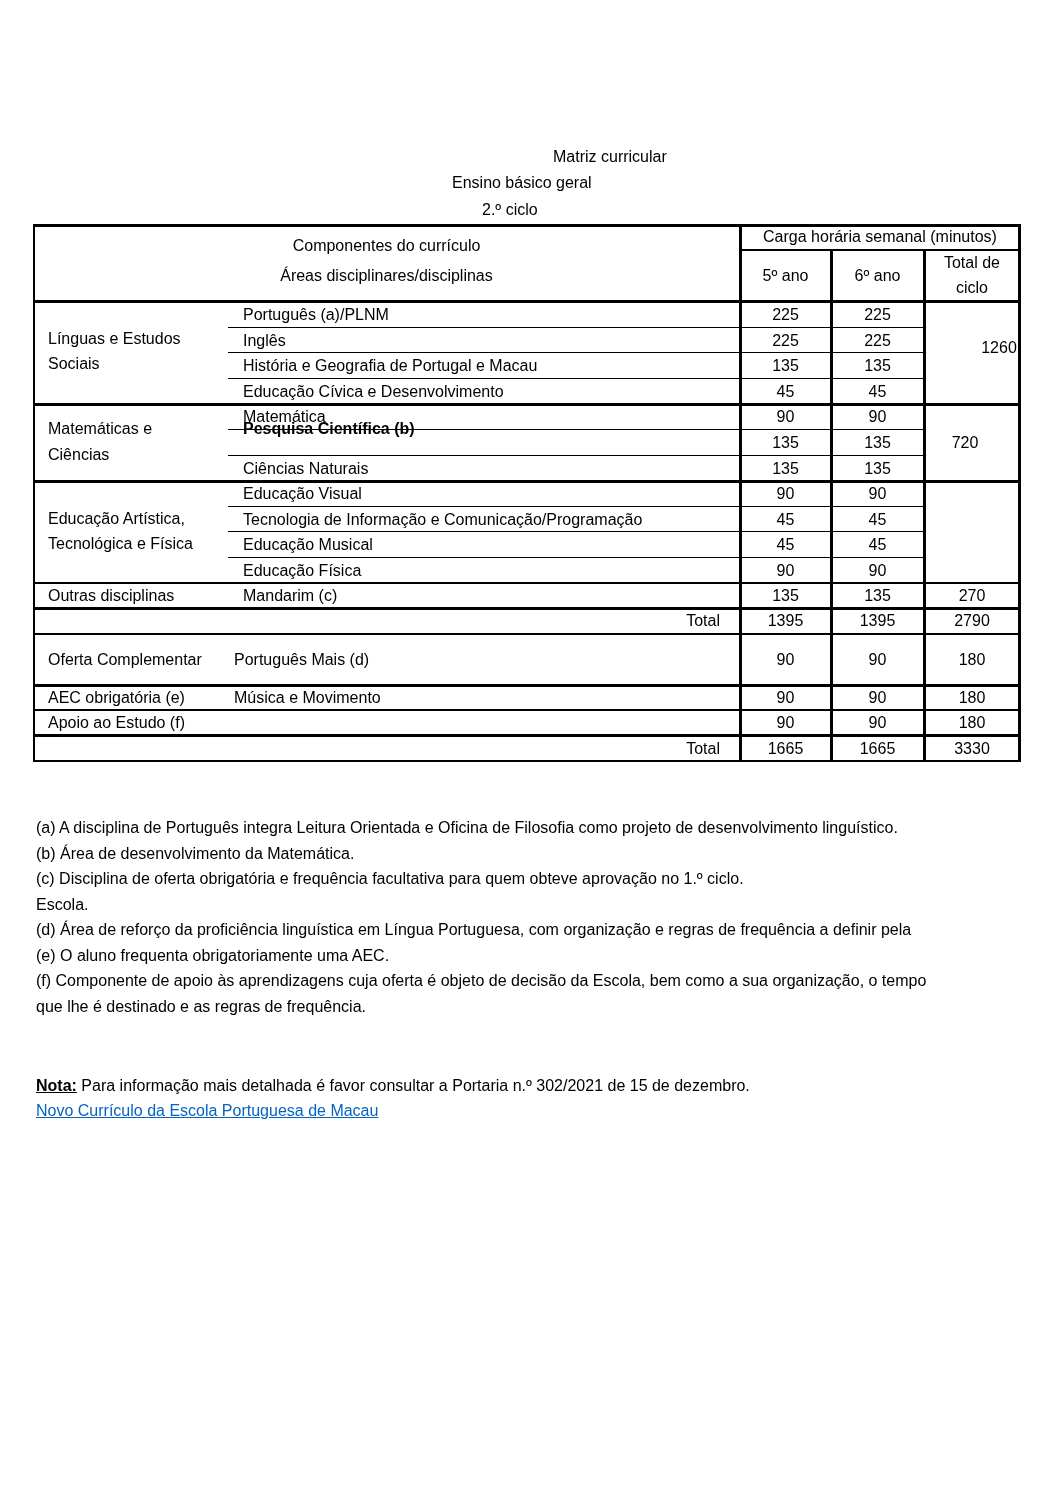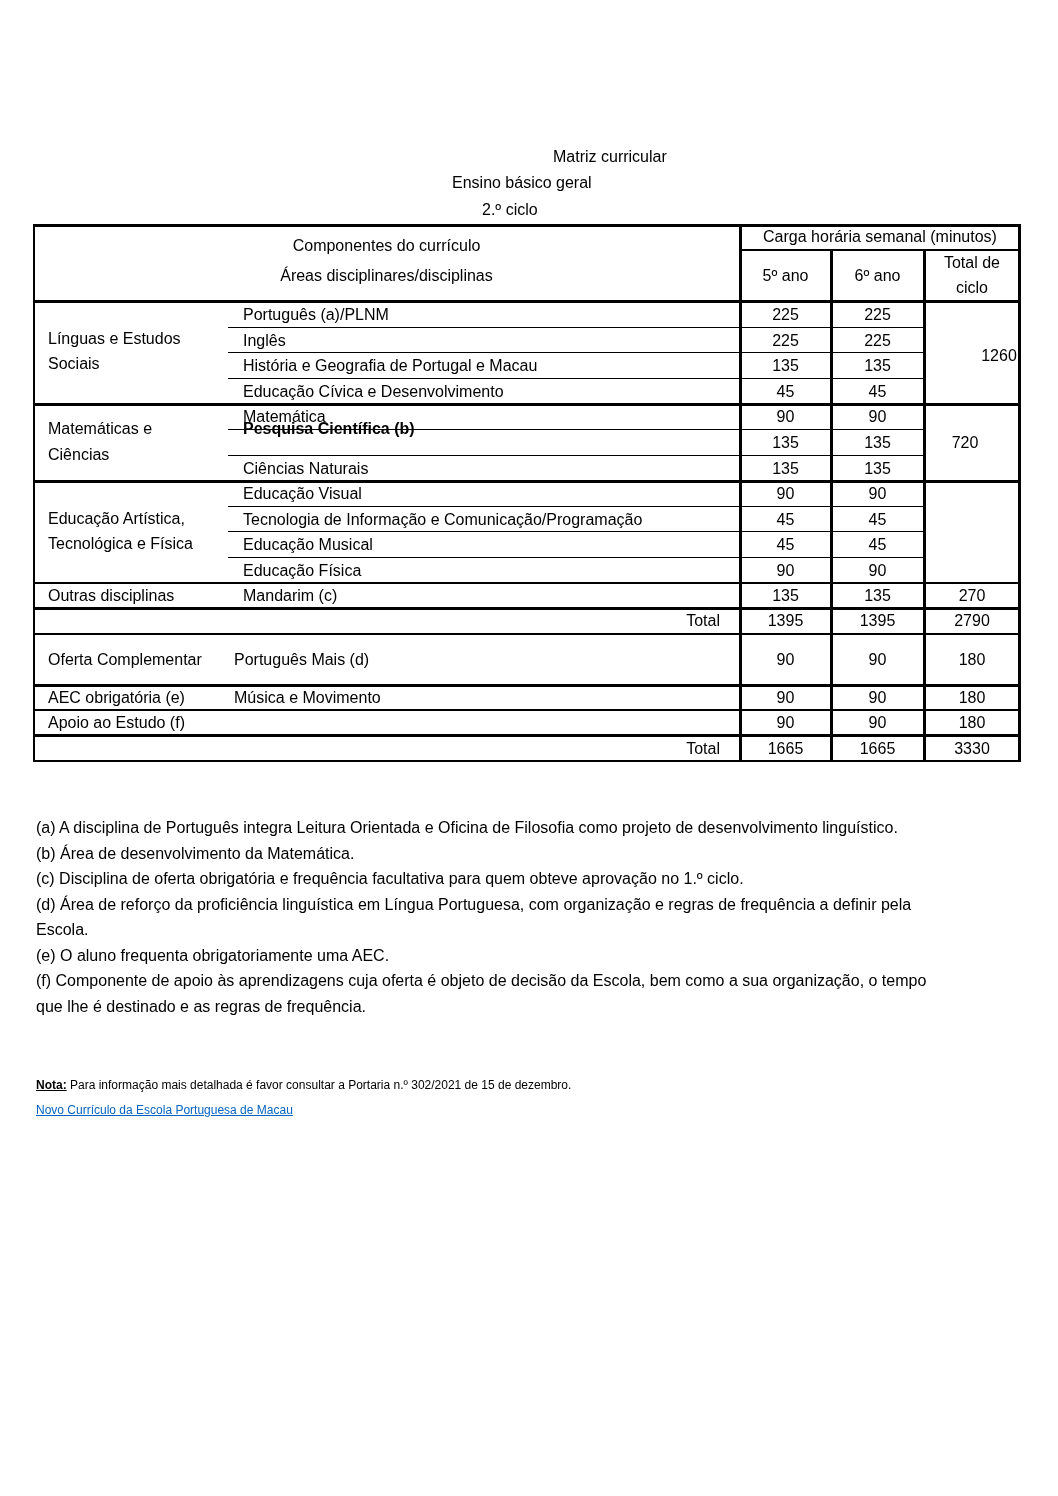--- a/index.html
+++ b/index.html
@@ -15,21 +15,21 @@
   .cell { position: absolute; box-sizing: border-box; font-size: 16px; display: flex; align-items: center; white-space: nowrap; }
   .center { justify-content: center; text-align: center; }
   .left { justify-content: flex-start; padding-left: 15px; }
   .right { justify-content: flex-end; padding-right: 20px; }
   .italic { }
   .hline { position: absolute; background: #000; }
   .vline { position: absolute; background: #000; }
 
   .notes { position: absolute; left: 36px; top: 815px; width: 1000px; font-size: 16px; line-height: 25.5px; }
   .notes p { margin: 0; }
-  .nota { position: absolute; left: 36px; top: 1073px; font-size: 12px; line-height: 25px; }
+  .nota { position: absolute; left: 36px; top: 1073px; font-size: 16px; line-height: 25px; }
   .nota p { margin: 0; }
   .nota .label { font-weight: bold; text-decoration: underline; }
   .nota a { color: #0563c1; text-decoration: underline; }
 </style>
 </head>
 <body>
 
 <div class="title-block">
   <div id="t1" class="title-line">Matriz curricular</div>
   <div id="t2" class="title-line">Ensino básico geral</div>
@@ -53,21 +53,21 @@
   <div class="cell center" style="left:798px;top:78px;width:93px;height:26px;">225</div>
   <div class="cell left" style="left:195px;top:104px;width:512px;height:26px;">Inglês</div>
   <div class="cell center" style="left:707px;top:104px;width:91px;height:26px;">225</div>
   <div class="cell center" style="left:798px;top:104px;width:93px;height:26px;">225</div>
   <div class="cell left" style="left:195px;top:129px;width:512px;height:26px;">História e Geografia de Portugal e Macau</div>
   <div class="cell center" style="left:707px;top:129px;width:91px;height:26px;">135</div>
   <div class="cell center" style="left:798px;top:129px;width:93px;height:26px;">135</div>
   <div class="cell left" style="left:195px;top:155px;width:512px;height:26px;">Educação Cívica e Desenvolvimento</div>
   <div class="cell center" style="left:707px;top:155px;width:91px;height:26px;">45</div>
   <div class="cell center" style="left:798px;top:155px;width:93px;height:26px;">45</div>
-  <div class="cell center" style="left:891px;top:80px;width:120px;height:103px;padding-left:30px;">1260</div>
+  <div class="cell center" style="left:891px;top:72px;width:120px;height:103px;padding-left:30px;">1260</div>
 
   <div class="cell left" style="left:0;top:192px;width:195px;height:26px;">Matemáticas e</div>
   <div class="cell left" style="left:0;top:218px;width:195px;height:26px;">Ciências</div>
   <div class="cell left" style="left:195px;top:180px;width:512px;height:26px;">Matemática</div>
   <div class="cell center" style="left:707px;top:180px;width:91px;height:26px;">90</div>
   <div class="cell center" style="left:798px;top:180px;width:93px;height:26px;">90</div>
   <div class="cell left" style="left:195px;top:192px;width:512px;height:26px;font-weight:bold;">Pesquisa Científica (b)</div>
   <div class="cell center" style="left:707px;top:206px;width:91px;height:26px;">135</div>
   <div class="cell center" style="left:798px;top:206px;width:93px;height:26px;">135</div>
   <div class="cell left" style="left:195px;top:232px;width:512px;height:26px;">Ciências Naturais</div>
@@ -153,22 +153,22 @@
 
   <div class="vline" style="left:706px;top:0;width:3px;height:538px;"></div>
   <div class="vline" style="left:797px;top:25px;width:3px;height:513px;"></div>
   <div class="vline" style="left:890px;top:25px;width:3px;height:513px;"></div>
 </div>
 
 <div class="notes">
   <p>(a) A disciplina de Português integra Leitura Orientada e Oficina de Filosofia como projeto de desenvolvimento linguístico.</p>
   <p>(b) Área de desenvolvimento da Matemática.</p>
   <p>(c) Disciplina de oferta obrigatória e frequência facultativa para quem obteve aprovação no 1.º ciclo.</p>
+  <p>Escola.</p>
   <p>(d) Área de reforço da proficiência linguística em Língua Portuguesa, com organização e regras de frequência a definir pela</p>
-  <p>Escola.</p>
   <p>(e) O aluno frequenta obrigatoriamente uma AEC.</p>
   <p>(f) Componente de apoio às aprendizagens cuja oferta é objeto de decisão da Escola, bem como a sua organização, o tempo</p>
   <p>que lhe é destinado e as regras de frequência.</p>
 </div>
 
 <div class="nota">
   <p><span class="label">Nota:</span><span> Para informação mais detalhada é favor consultar a Portaria n.º 302/2021 de 15 de dezembro.</span></p>
   <p><a href="#">Novo Currículo da Escola Portuguesa de Macau</a></p>
 </div>
 

